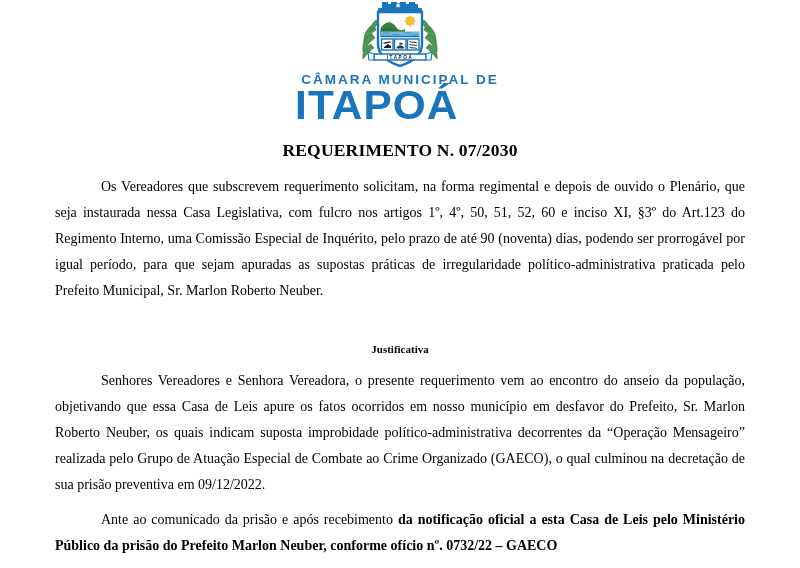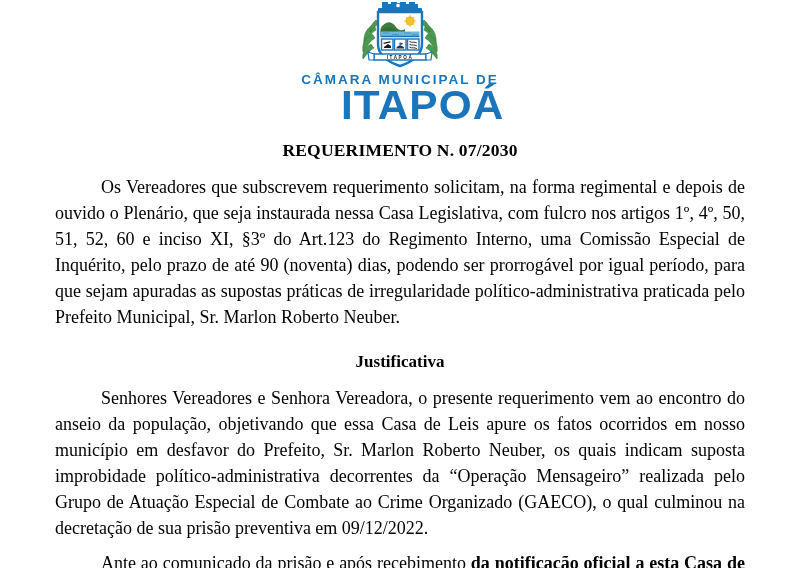--- a/index.html
+++ b/index.html
@@ -29,21 +29,21 @@
   }
   .crest-wrap {
     width: 96px;
     height: 70px;
     display: block;
     margin: 0 auto;
   }
   .crest-wrap svg { display: block; }
 
   .logo-wordmark {
-    text-align: right;
+    text-align: left;
     line-height: 1;
     margin-top: 1px;
   }
   .logo-line1 {
     font-family: "Liberation Sans", "DejaVu Sans", sans-serif;
     font-weight: bold;
     font-size: 13.5px;
     letter-spacing: 2.0px;
     color: #1b75bb;
     display: block;
@@ -67,26 +67,26 @@
   .doc-title {
     text-align: center;
     font-weight: bold;
     font-size: 17.5px;
     letter-spacing: 0.2px;
     margin: 12px 0 0 0;
   }
   .section-heading {
     text-align: center;
     font-weight: bold;
-    font-size: 17px;
-    margin: 22px 0 0 0;
+    font-size: 11px;
+    margin: 39px 0 0 0;
   }
   p.para {
     text-align: justify;
-    font-size: 18px;
+    font-size: 14px;
     line-height: 26px;
     margin: 13px 0 0 0;
     text-indent: 46px;
     hyphens: none;
     -webkit-hyphens: none;
   }
   p.para.tight { margin-top: 9px; }
   p.para b { font-weight: bold; }
 </style>
 </head>

